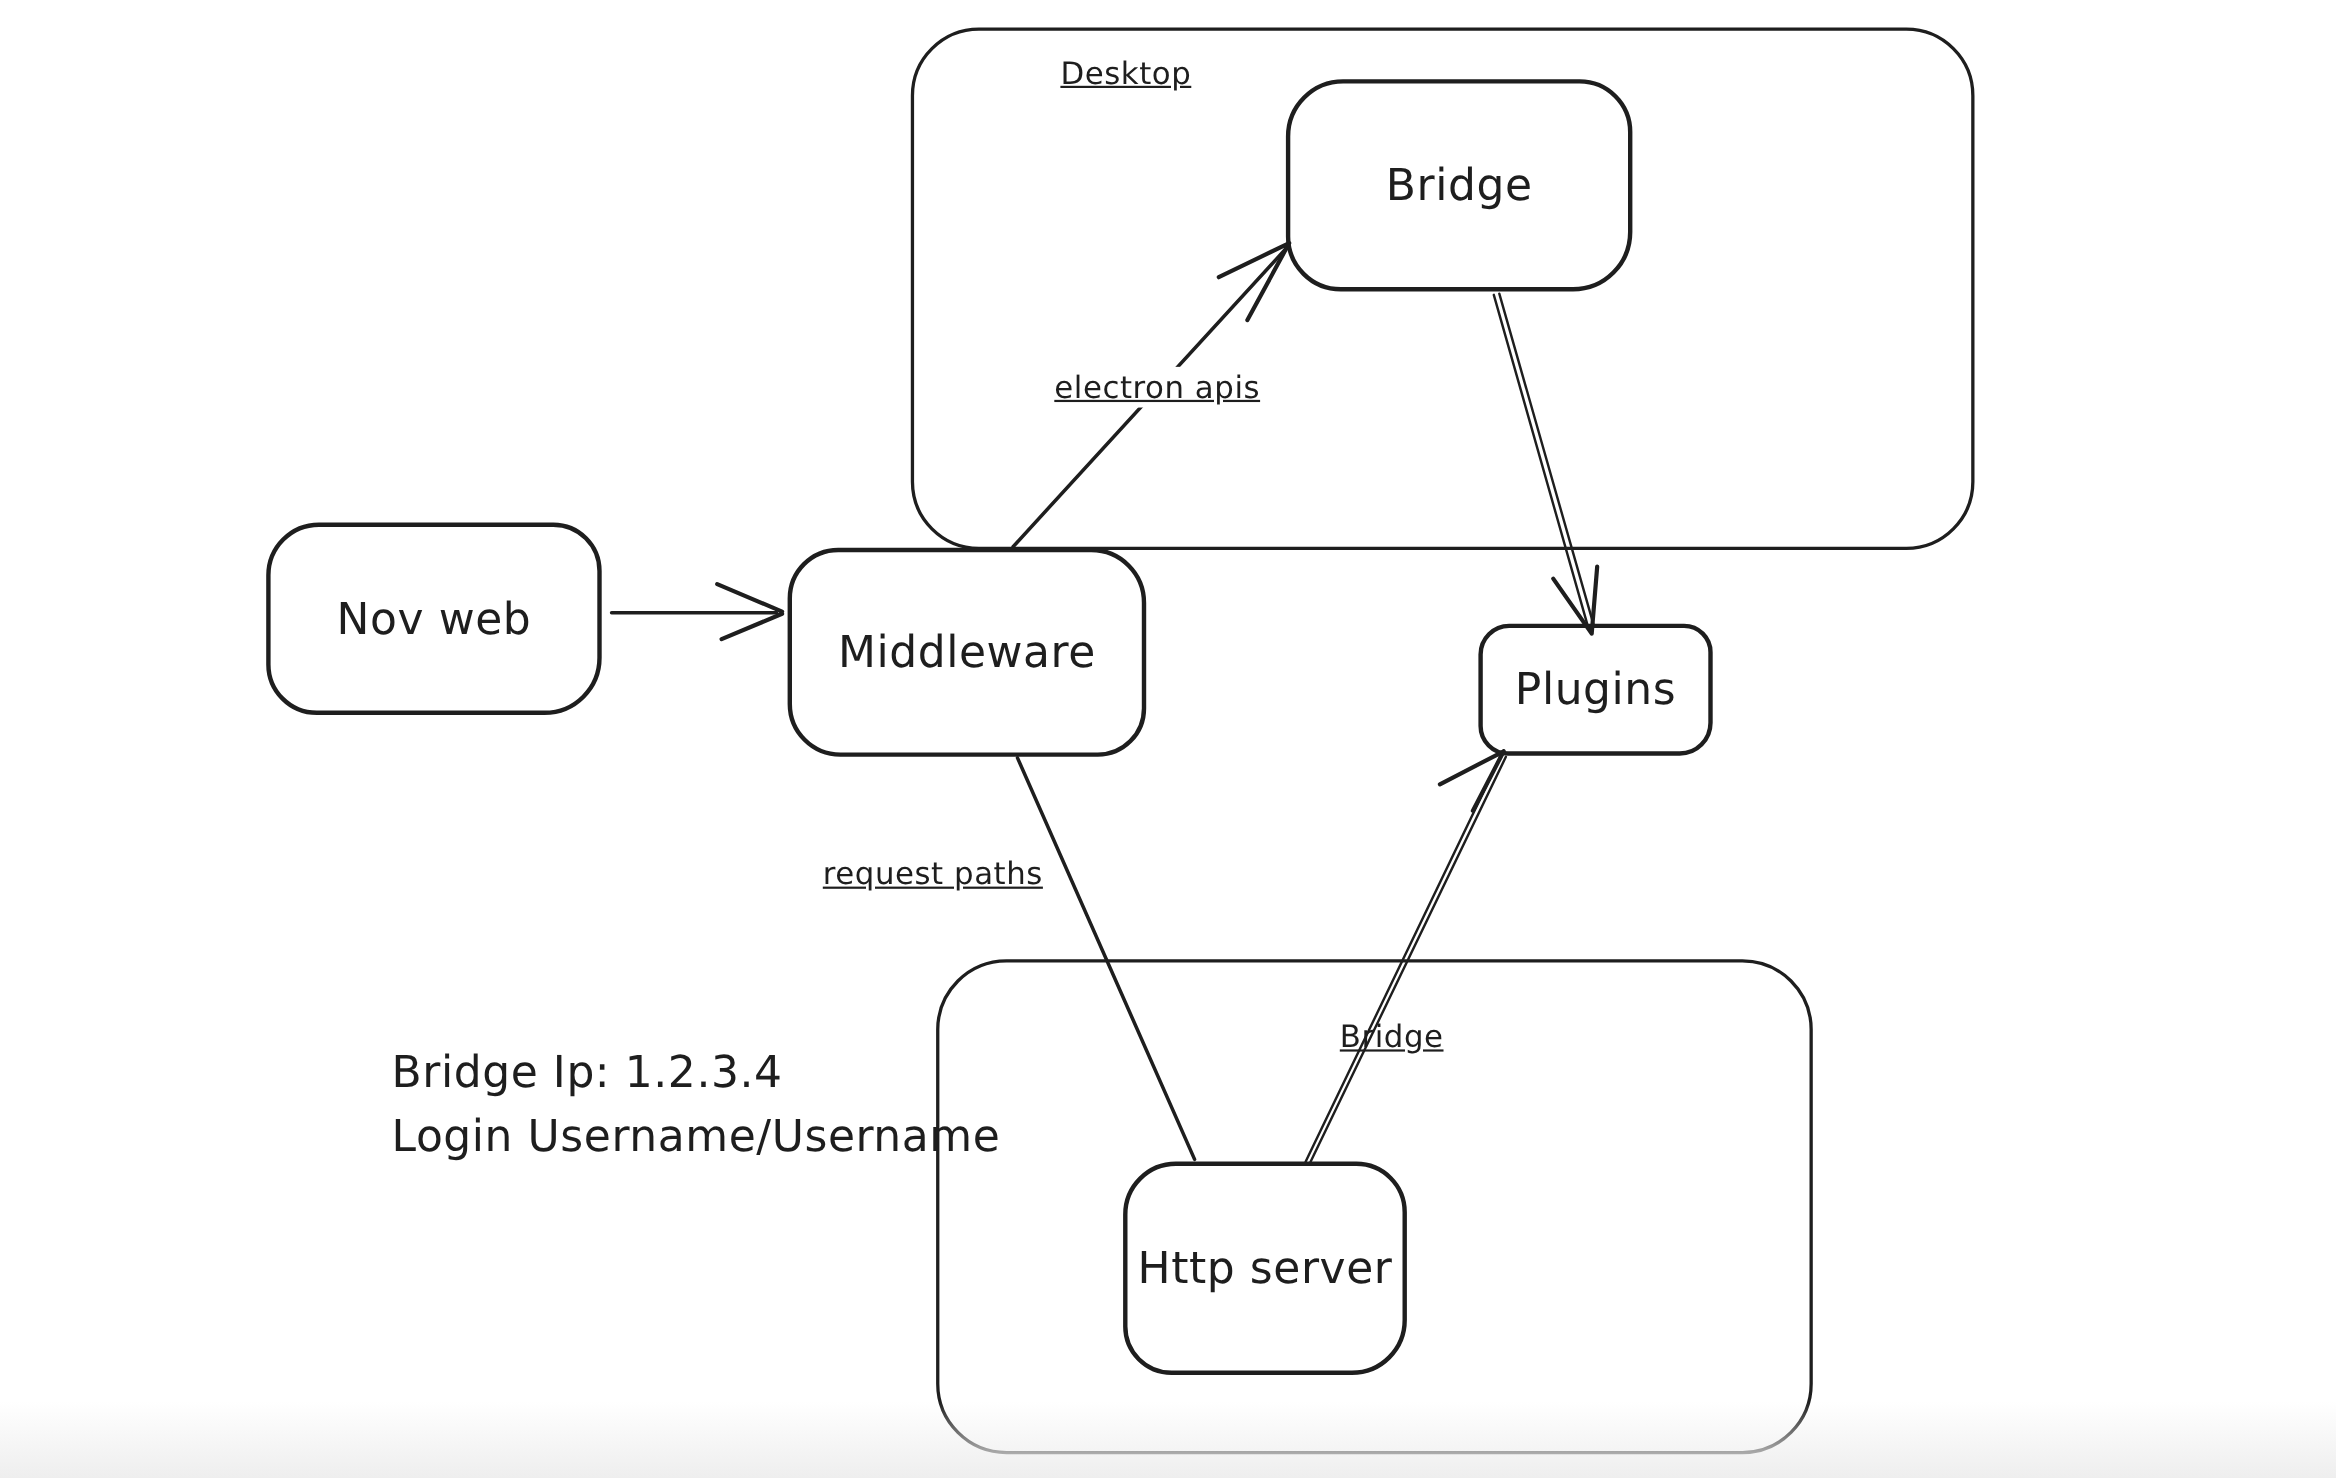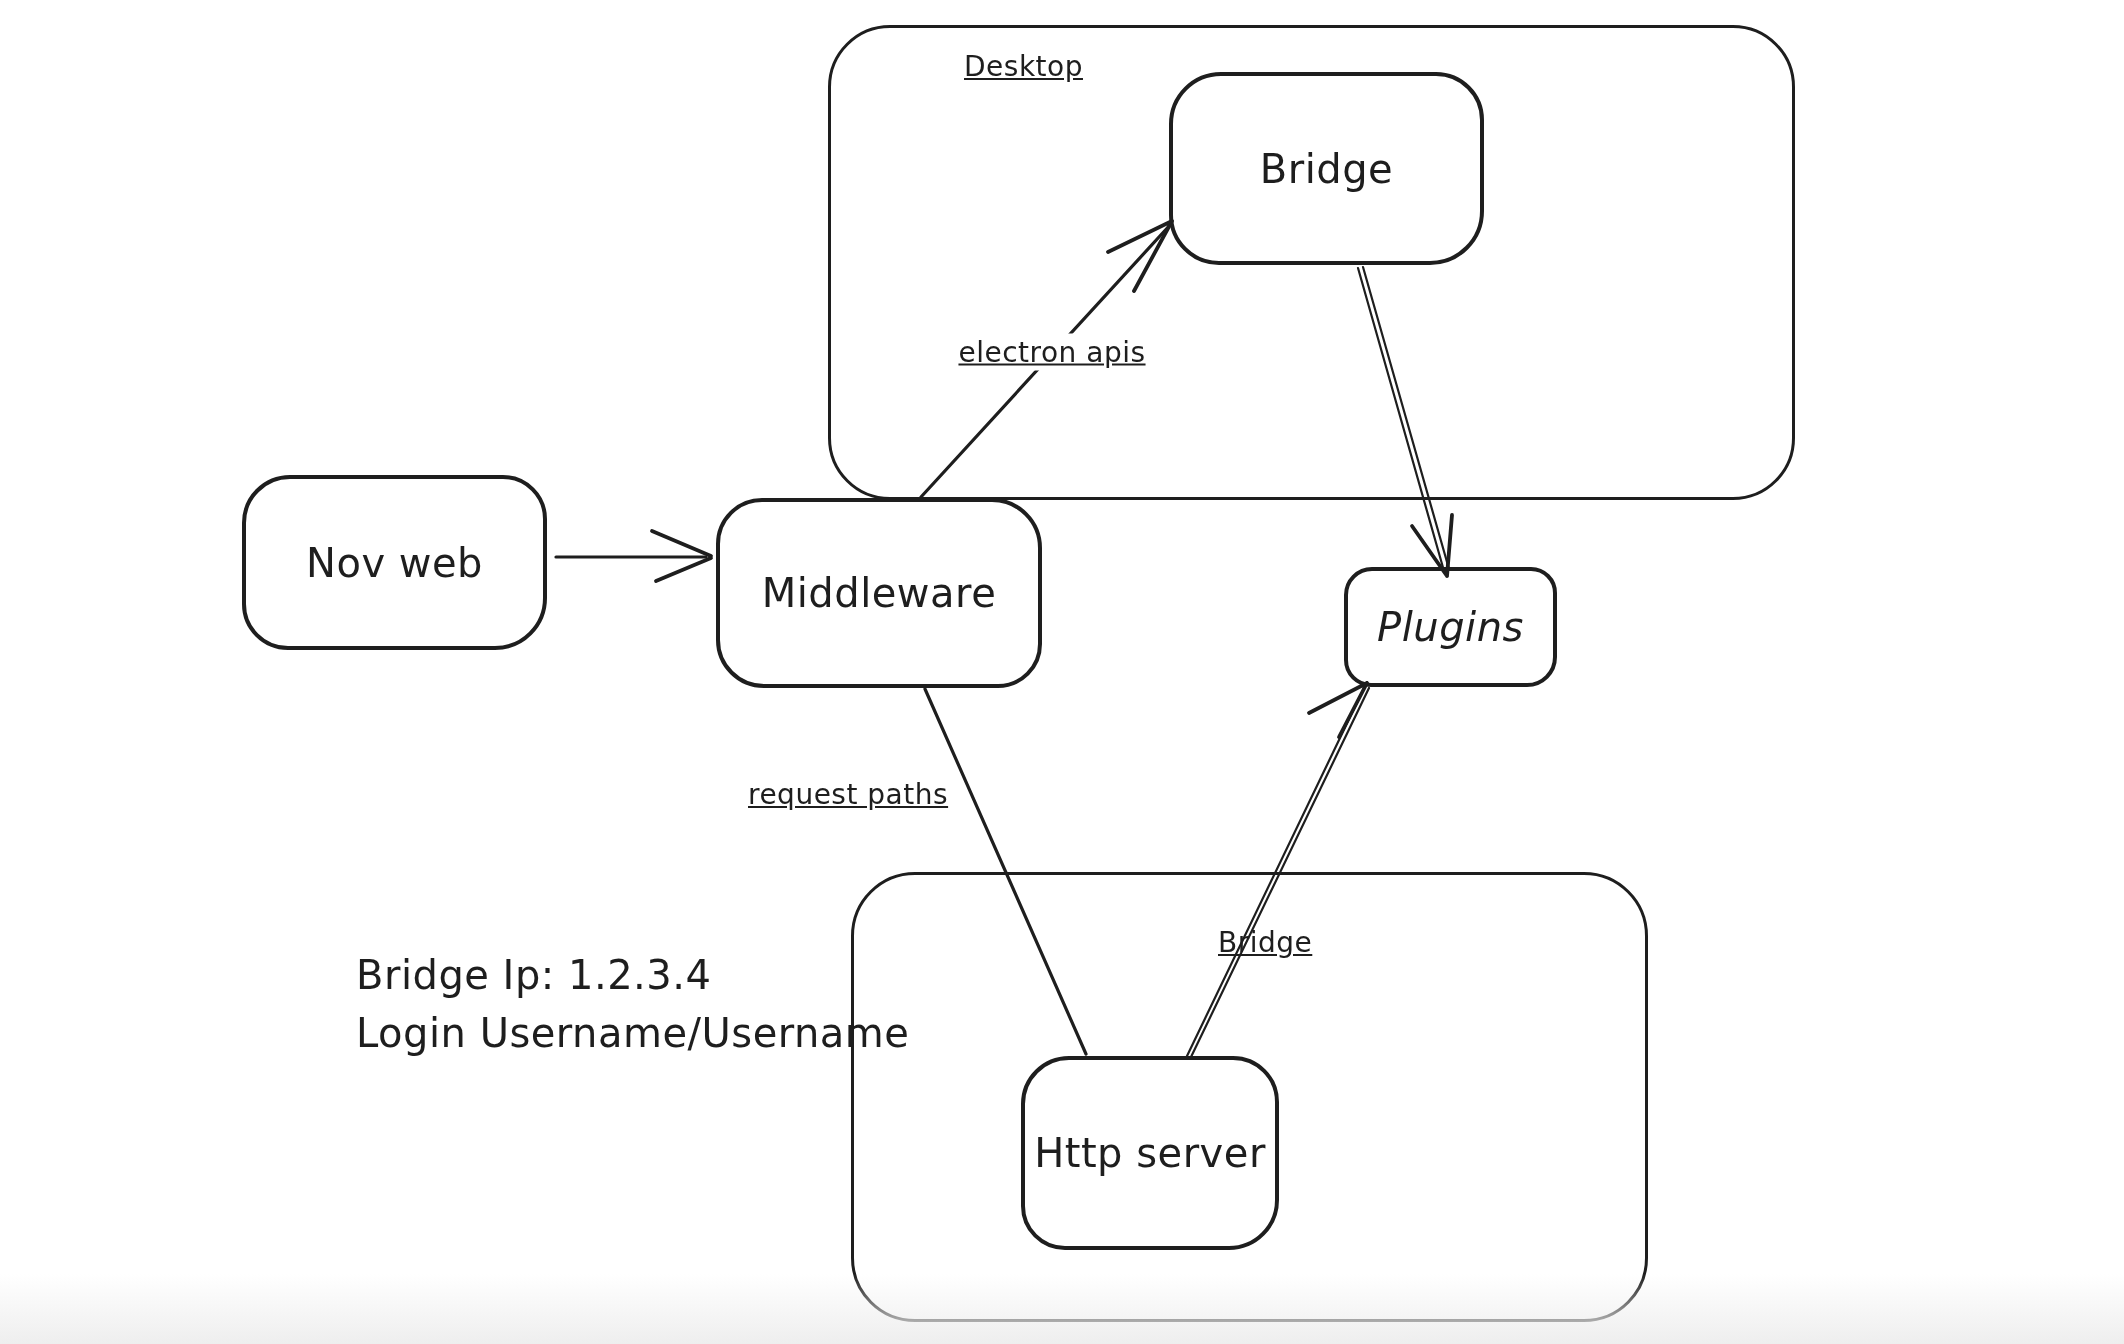--- a/index.html
+++ b/index.html
@@ -64,21 +64,21 @@
     letter-spacing: 0.5px;
     text-decoration: underline;
   }
 
   
   .desktop     { left: 828px;  top: 25px;   width: 967px; height: 475px; border-radius: 62px; }
   .cloud       { left: 851px;  top: 872px;  width: 797px; height: 450px; border-radius: 64px; }
   .jan-web     { left: 242px;  top: 475px;  width: 305px; height: 175px; border-radius: 48px 44px 52px 46px; }
   .middleware  { left: 716px;  top: 498px;  width: 326px; height: 190px; border-radius: 46px 50px 44px 48px; }
   .bridge      { left: 1169px; top: 72px;   width: 315px; height: 193px; border-radius: 52px 48px 54px 50px; }
-  .plugins     { left: 1344px; top: 567px;  width: 213px; height: 120px; border-radius: 28px 26px 30px 27px; font-style: italic; }
+  .plugins     { left: 1344px; top: 567px;  width: 213px; height: 120px; border-radius: 28px 26px 30px 27px; }
   .http-server { left: 975px;  top: 1056px; width: 258px; height: 194px; border-radius: 48px 46px 50px 44px; margin-left: 46px; }
 
   .desktop-label  { left: 964px;  top: 50px; }
   .cloud-label    { left: 1218px; top: 926px; }
   .electron-apis-label {
     left: 1052px; top: 352px;
     transform: translate(-50%, -50%);
     background: #ffffff;
     padding: 2px 10px;
     text-align: right;

